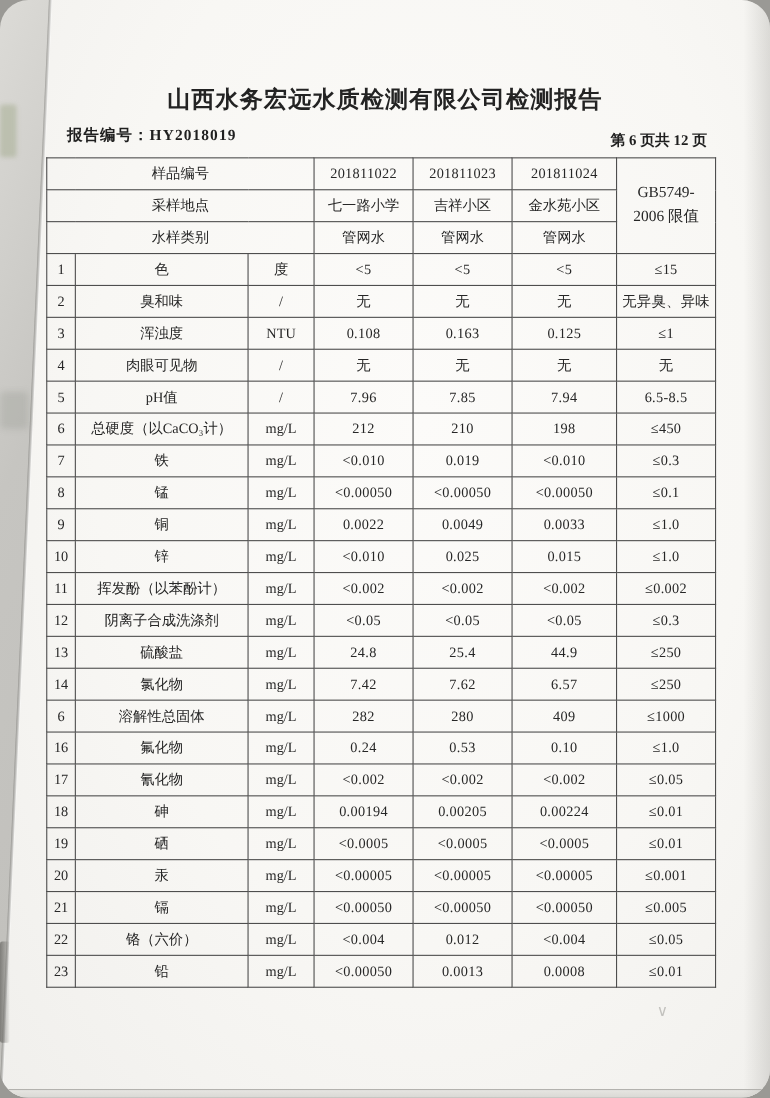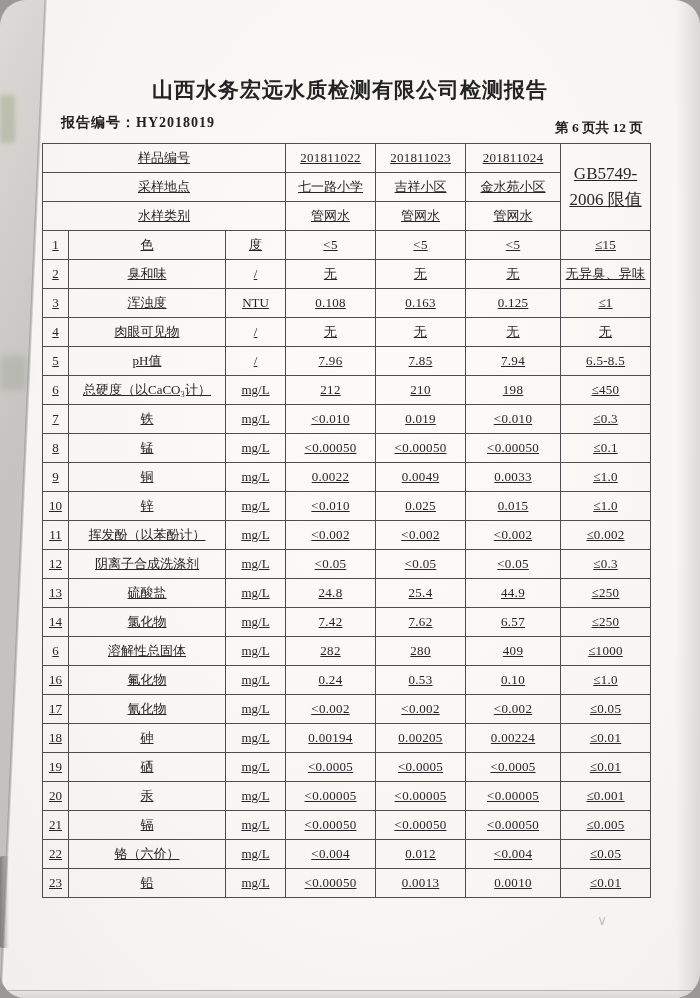--- a/index.html
+++ b/index.html
@@ -62,29 +62,29 @@
     position:absolute;top:114px;left:61px;
     font-size:14px;font-weight:700;color:#1f1f1f;letter-spacing:1px;
   }
   .page-info{
     position:absolute;top:119px;left:543px;
     font-size:13.5px;font-weight:600;color:#1f1f1f;margin-left:12px;
   }
   table.results{
     position:absolute;left:42px;top:143px;width:608px;
     border-collapse:collapse;table-layout:fixed;
-    font-size:13px;color:#262626;text-decoration:underline;
+    font-size:13px;color:#262626;
   }
   table.results td{
     border:1px solid #4e4e4e;height:28px;padding:0 2px;
     text-align:center;vertical-align:middle;
     overflow:hidden;white-space:nowrap;
   }
   td.name-cell{text-align:left;padding-left:9px;}
-  td.limit-head{font-size:17px;line-height:1.55;}
+  td.limit-head{font-size:14px;line-height:1.55;}
   .mono-num{letter-spacing:.3px;}
 </style>
 </head>
 <body>
 
 <div class="scan">
 
   <div class="paper">
 
     <div class="doc-title">山西水务宏远水质检测有限公司检测报告</div>
@@ -321,21 +321,21 @@
     <td class="mono-num">0.012</td>
     <td class="mono-num">&lt;0.004</td>
     <td class="mono-num">≤0.05</td>
   </tr>
           <tr>
     <td>23</td>
     <td class="name-cell">铅</td>
     <td>mg/L</td>
     <td class="mono-num">&lt;0.00050</td>
     <td class="mono-num">0.0013</td>
-    <td class="mono-num">0.0010</td>
+    <td class="mono-num">0.0008</td>
     <td class="mono-num">≤0.01</td>
   </tr>
         </tbody>
     </table>
 
     <div class="stray-mark">∨</div>
     <div class="bottom-edge"></div>
   </div>
 
   <div class="edge-line"></div>

